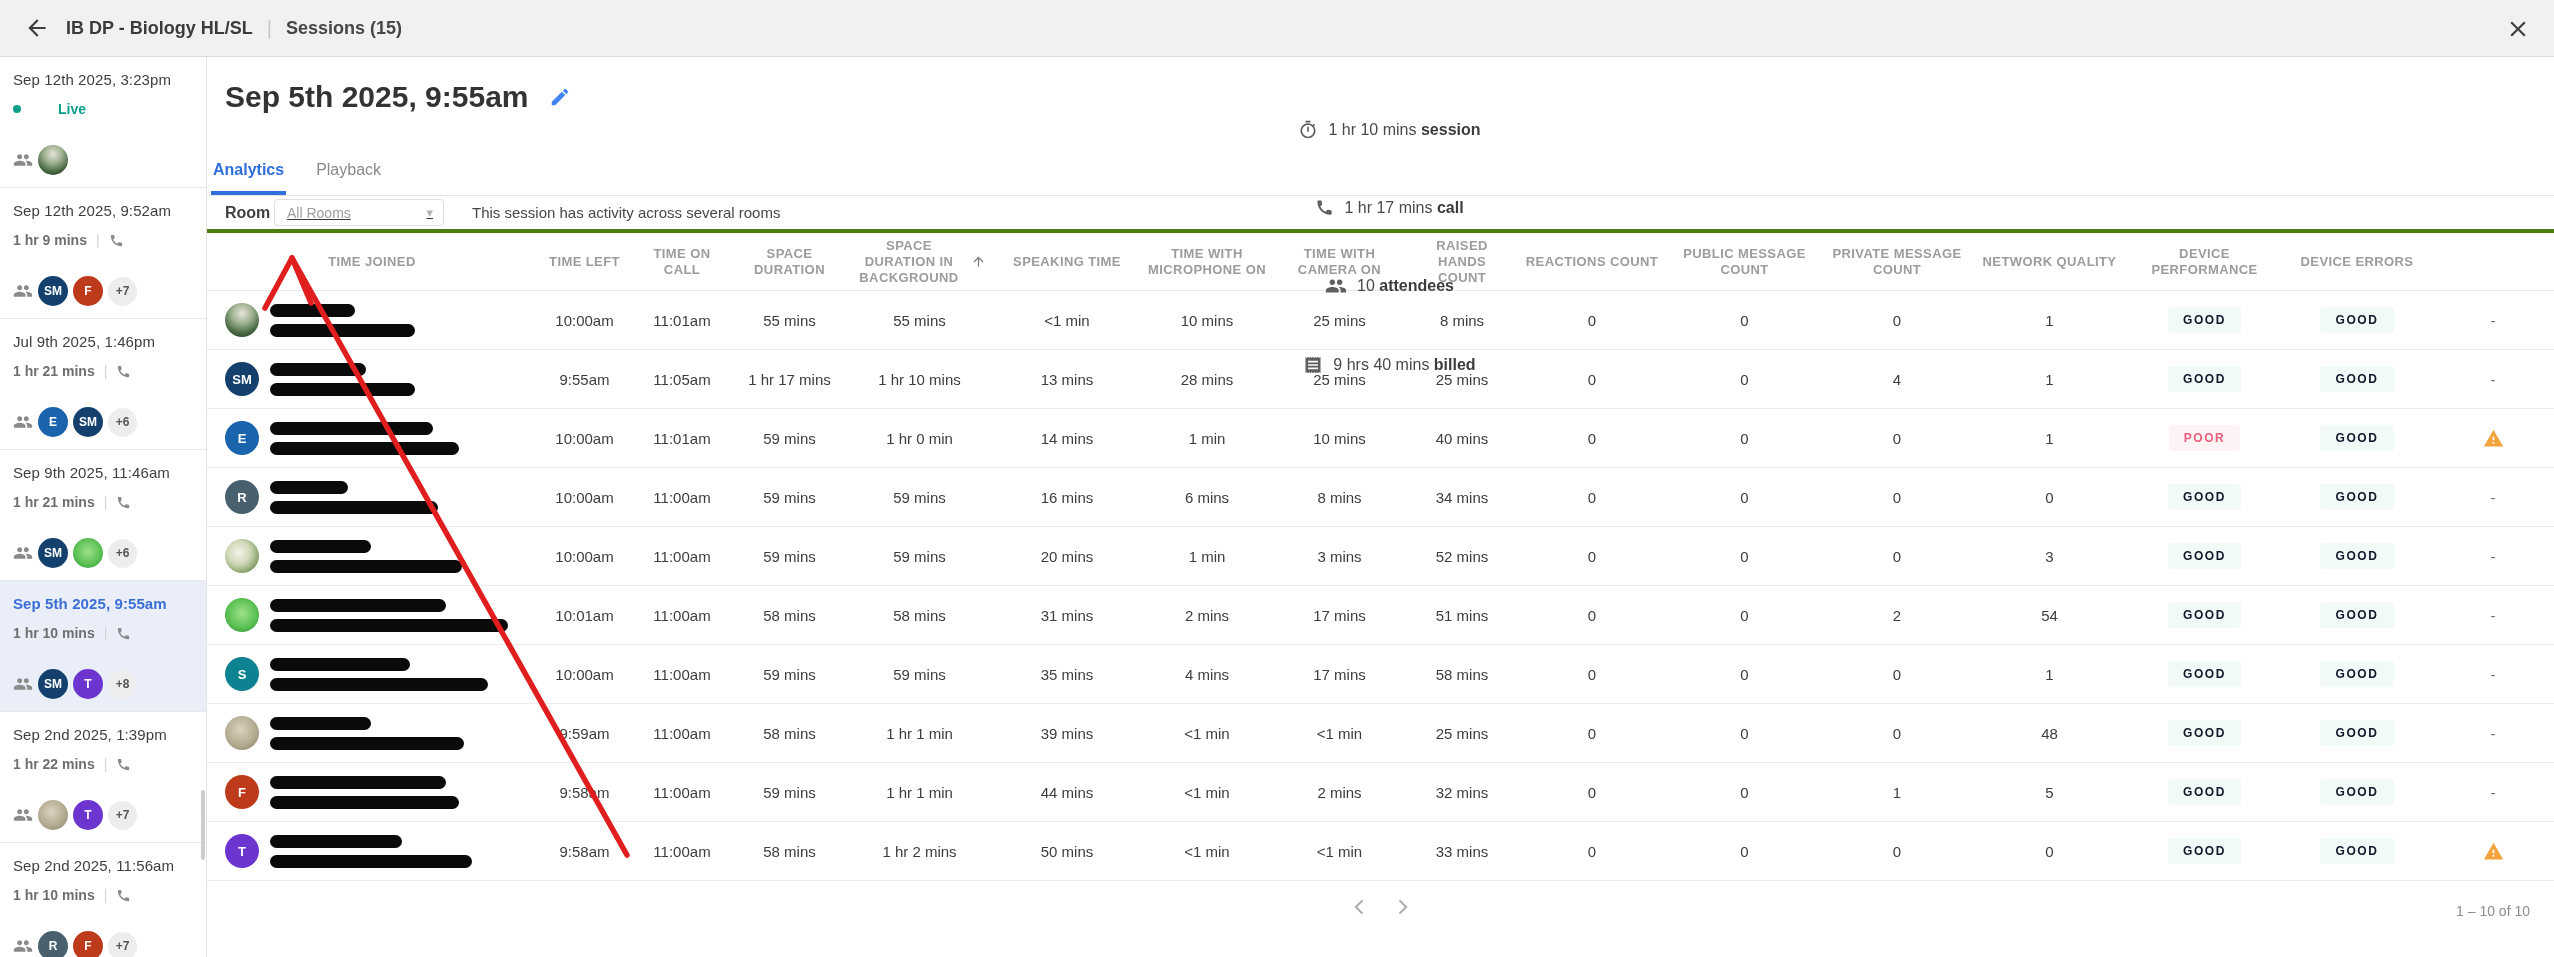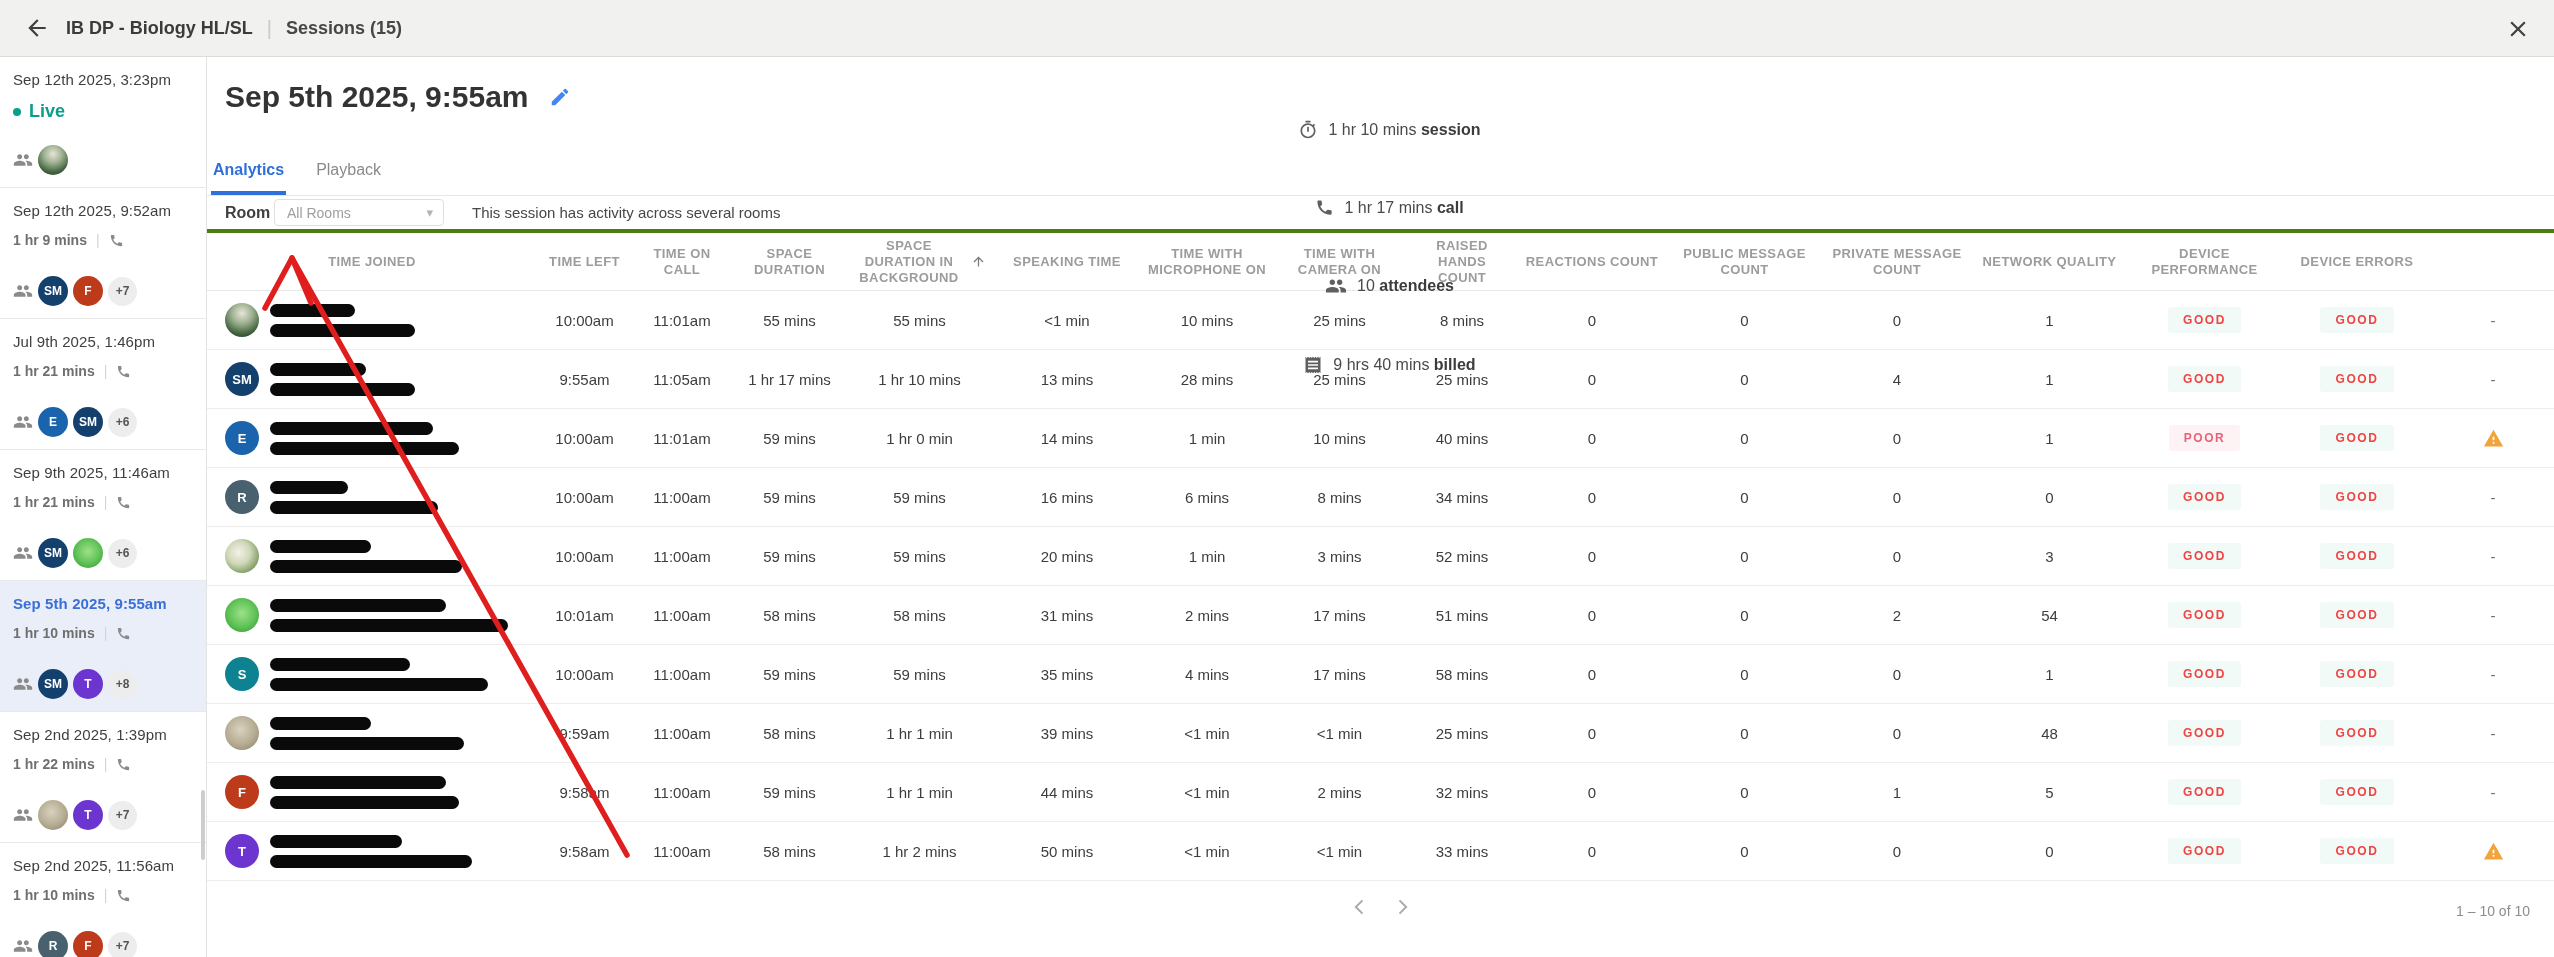--- a/index.html
+++ b/index.html
@@ -17,21 +17,21 @@
 
   
   .sidebar{position:absolute;left:0;top:57px;width:207px;height:900px;background:#ffffff;
     border-right:1px solid #e3e3e3;overflow:hidden;}
   .s-item{position:relative;height:131px;border-bottom:1px solid #e8e8e8;padding:14px 10px 0 13px;}
   .s-item.selected{background:#e9eef9;}
   .s-date{font-size:15px;color:#3f3f3f;letter-spacing:.1px;}
   .s-item.selected .s-date{color:#3a6fd8;font-weight:700;}
   .s-sub{margin-top:13px;display:flex;align-items:center;font-size:14px;font-weight:700;color:#6f6f6f;}
   .s-sub .pipe{color:#d4d4d4;font-weight:400;margin:0 9px;}
-  .s-live{margin-top:13px;display:flex;align-items:center;font-size:18px;font-weight:700;color:#0b9e8b;}
+  .s-live{margin-top:13px;display:flex;align-items:center;font-size:14px;font-weight:700;color:#0b9e8b;gap:29px;}
   .s-live .dot{width:8px;height:8px;border-radius:50%;background:#0b9e8b;margin-right:8px;}
   .s-avrow{position:absolute;left:13px;bottom:12px;display:flex;align-items:center;gap:5px;}
   .av{width:30px;height:30px;border-radius:50%;display:flex;align-items:center;justify-content:center;
     color:#fff;font-size:12px;font-weight:700;flex:0 0 auto;}
   .more-chip{width:29px;height:29px;border-radius:50%;background:#ededed;color:#555;
     font-size:12px;font-weight:700;display:flex;align-items:center;justify-content:center;}
   .sb-thumb{position:absolute;left:201px;top:790px;width:4px;height:70px;background:#cdcdcd;border-radius:2px;}
 
   
   .ph-man{background:radial-gradient(circle at 50% 30%, #e8e4da 0%, #9fb292 35%, #44653f 70%, #1f2d26 100%);}
@@ -48,42 +48,42 @@
   .m-stats{display:flex;align-items:center;gap:58px;height:34px;margin-top:4px;font-size:16px;color:#4a4a4a;flex-direction:column;}
   .stat{display:flex;align-items:center;gap:10px;}
   .stat b{color:#3c3c3c;}
   .tabs{position:absolute;left:4px;bottom:0;display:flex;gap:28px;height:40px;align-items:flex-start;}
   .tab{font-size:16px;padding:6px 2px 0 2px;height:40px;cursor:pointer;color:#8a8a8a;}
   .tab.active{color:#2e6fdb;font-weight:700;border-bottom:4px solid #2e6fdb;}
 
   .room-row{height:37px;border-bottom:4px solid #4d7c0f;display:flex;align-items:center;padding-left:18px;}
   .room-label{font-size:16px;font-weight:700;color:#3f3f3f;width:49px;}
   .room-select{width:170px;height:27px;border:1px solid #dfdfdf;border-radius:4px;background:#fff;
-    display:flex;align-items:center;justify-content:space-between;padding:0 10px 0 12px;cursor:pointer;}
+    display:flex;align-items:center;justify-content:space-between;padding:0 10px 0 12px;cursor:pointer;text-decoration:underline;}
   .room-select .val{font-size:14px;color:#9e9e9e;}
   .room-select .chev{color:#b3b3b3;font-size:13px;}
   .room-note{margin-left:28px;font-size:15px;color:#474747;}
 
   
   .tbl-header,.tbl-row{display:grid;
     grid-template-columns:330px 95px 100px 115px 145px 150px 130px 135px 110px 150px 155px 150px 155px 155px 150px 122px;}
   .tbl-header{height:58px;border-bottom:1px solid #e8e8e8;}
   .hcell{display:flex;align-items:center;justify-content:center;text-align:center;
     font-size:13px;font-weight:700;color:#9c9c9c;letter-spacing:.4px;line-height:16px;padding:0 6px;}
   .hcell.name{justify-content:flex-start;padding-left:18px;}
   .hcell .sort{margin-left:6px;display:flex;align-items:center;}
   .tbl-row{height:59px;border-bottom:1px solid #ececec;}
   .cell{display:flex;align-items:center;justify-content:center;font-size:15px;color:#3d3d3d;}
   .cell.name{justify-content:flex-start;padding-left:18px;gap:11px;}
   .r-av{width:34px;height:34px;border-radius:50%;display:flex;align-items:center;justify-content:center;
     color:#fff;font-size:13px;font-weight:700;flex:0 0 auto;}
   .bars{display:flex;flex-direction:column;gap:7px;}
   .bar{height:13px;border-radius:7px;background:#0a0a0a;}
   .pill{font-size:12px;font-weight:700;letter-spacing:1.6px;padding:6px 15px;border-radius:3px;}
-  .pill.good{color:#ef4444;background:#f1faf6;text-align:center;}
+  .pill.good{color:#0f172a;background:#f1faf6;text-align:center;}
   .pill.poor{color:#e7617a;background:#fdf3f5;}
   .dash{color:#6b6b6b;}
 
   .pager{position:relative;height:56px;}
   .pg-chevrons{position:absolute;left:50%;top:14px;transform:translateX(-50%);display:flex;gap:18px;}
   .pg-btn{width:24px;height:24px;display:flex;align-items:center;justify-content:center;cursor:pointer;}
   .pg-range{position:absolute;right:24px;top:22px;font-size:14px;color:#8d8d8d;}
 
   .annotation{position:absolute;left:0;top:0;width:2554px;height:957px;pointer-events:none;z-index:50;}
   svg{display:block;}

